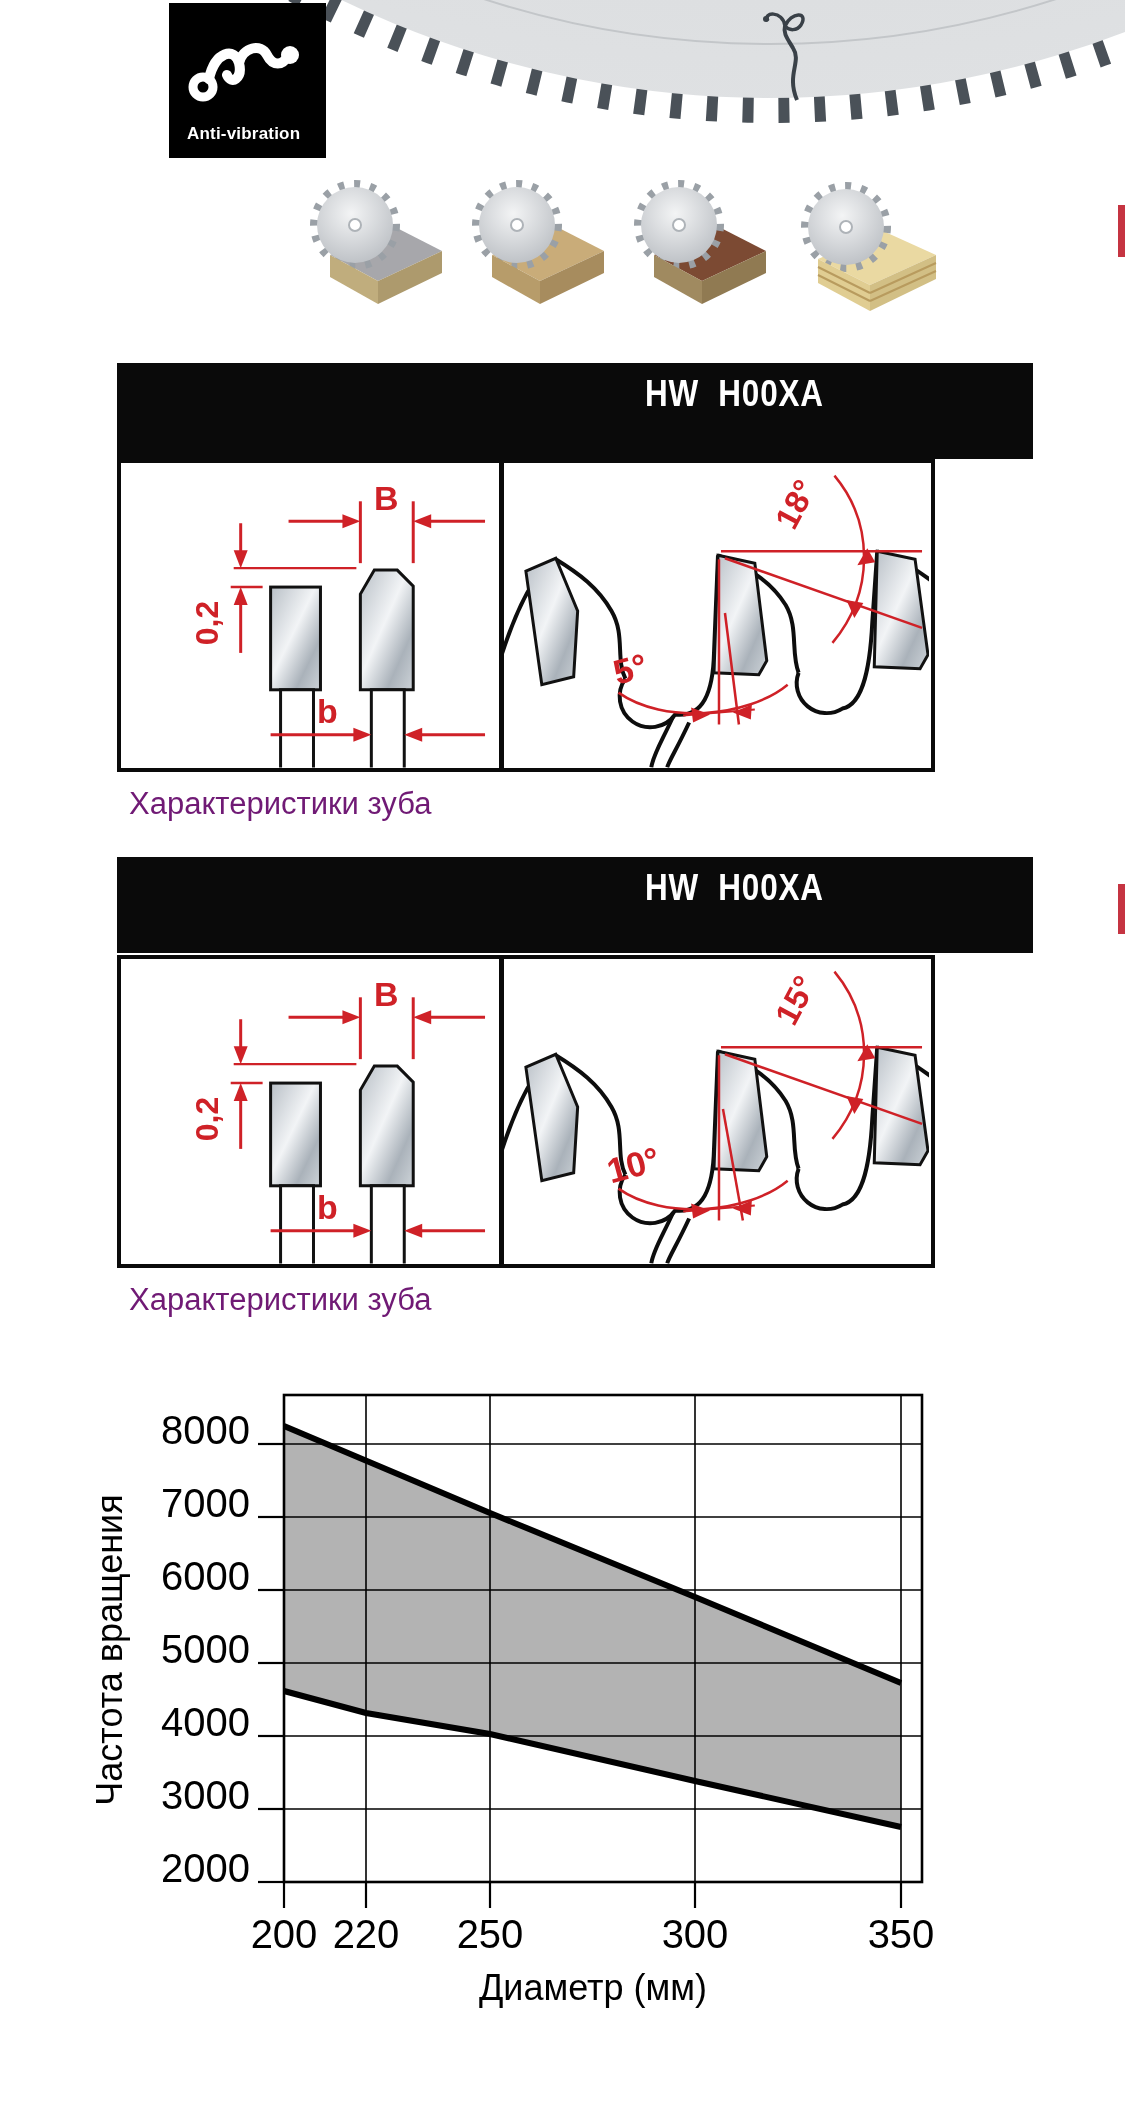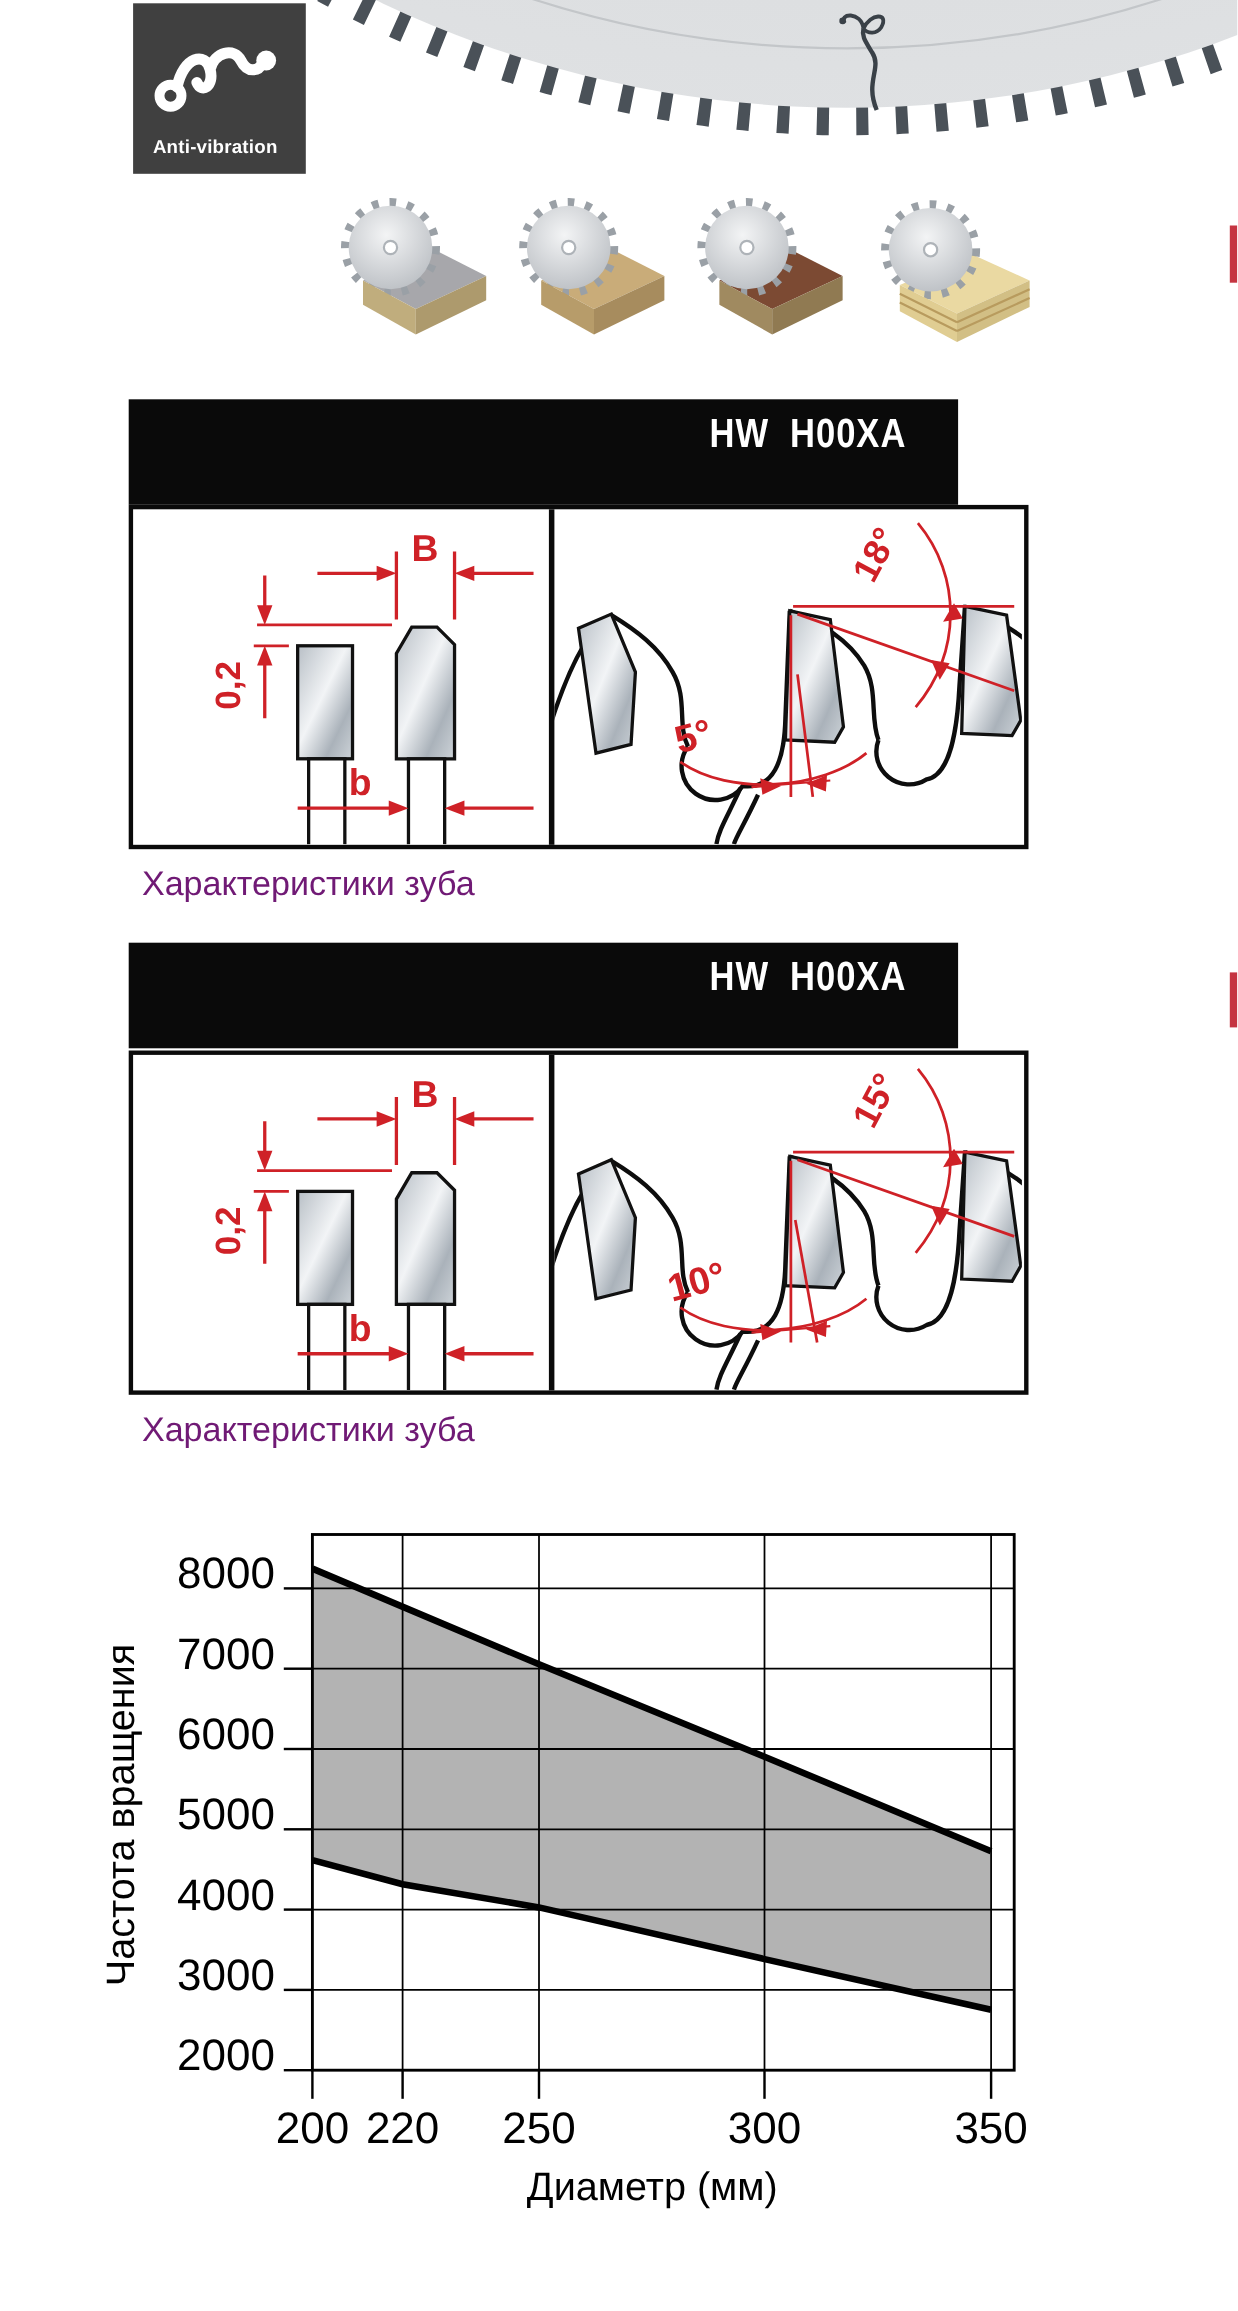--- a/index.html
+++ b/index.html
@@ -1,23 +1,23 @@
 <!DOCTYPE html>
 <html><head>
 <meta charset="utf-8">
 <style>
   html,body{margin:0;padding:0;background:#ffffff;}
   #page{position:relative;width:1125px;height:2101px;background:#ffffff;overflow:hidden;
         font-family:"Liberation Sans",sans-serif;color:#111;}
   .abs{position:absolute;}
   
-  .badge{position:absolute;background:#404040;color:#fff;}
+  .badge{position:absolute;background:#000000;color:#fff;margin-left:48px;}
   .badge .blabel{position:absolute;left:18px;font-weight:bold;font-size:17px;letter-spacing:.2px;}
   
-  .secheader{position:absolute;left:117px;width:754px;height:96px;background:#0a0a0a;}
+  .secheader{position:absolute;left:117px;width:916px;height:96px;background:#0a0a0a;}
   .secheader .htxt{position:absolute;left:528px;top:10px;color:#fff;font-weight:bold;font-size:37px;
         letter-spacing:1px;white-space:pre;transform:scaleX(.85);transform-origin:left top;
         font-family:"Liberation Sans",sans-serif;}
   .diagram{position:absolute;left:117px;width:818px;height:313px;background:#fff;border:4px solid #0a0a0a;
         box-sizing:border-box;display:flex;}
   .dpanel-l{width:383px;border-right:5px solid #0a0a0a;box-sizing:border-box;}
   .dpanel-r{flex:1;}
   .caption{position:absolute;left:129px;font-size:31px;color:#701a75;}
   .chart-caption{position:absolute;left:165px;top:2004px;width:880px;font-size:31px;line-height:1.45;color:#151515;}
   .edge-marker{position:absolute;right:0;width:7px;background:#c53441;}

